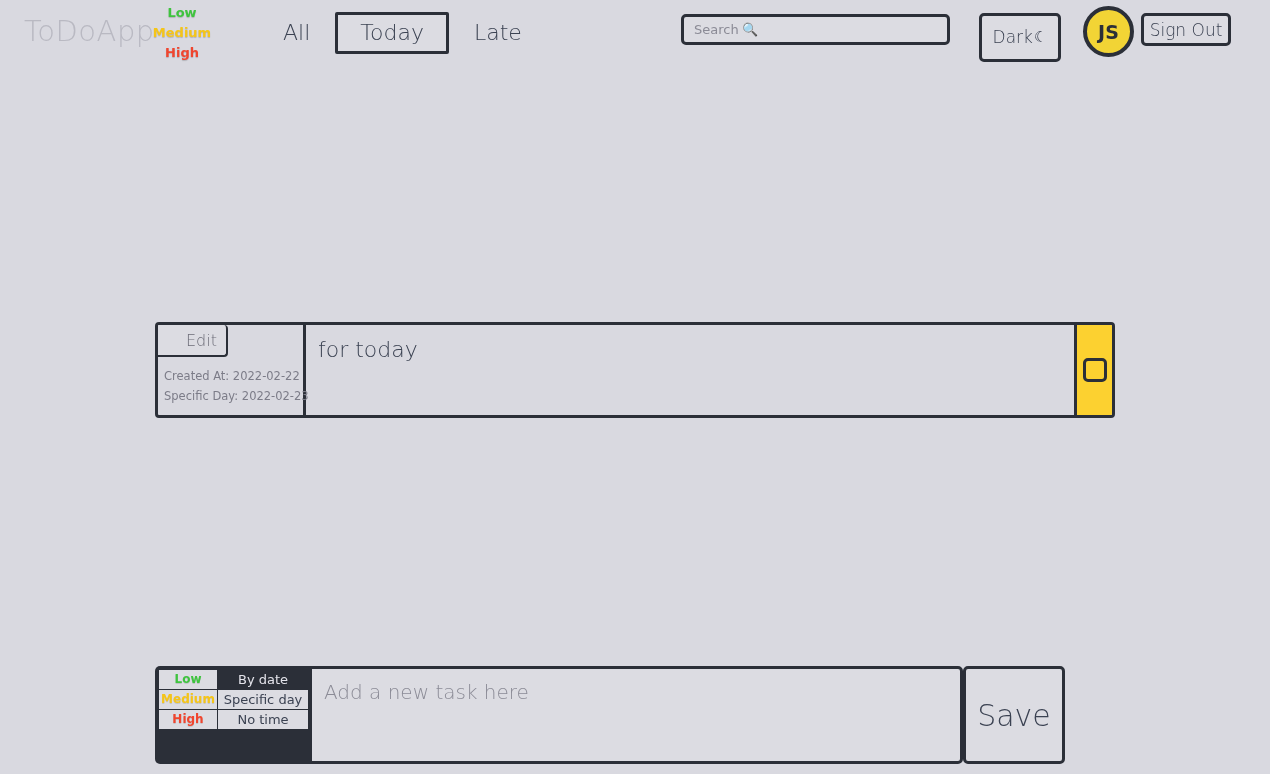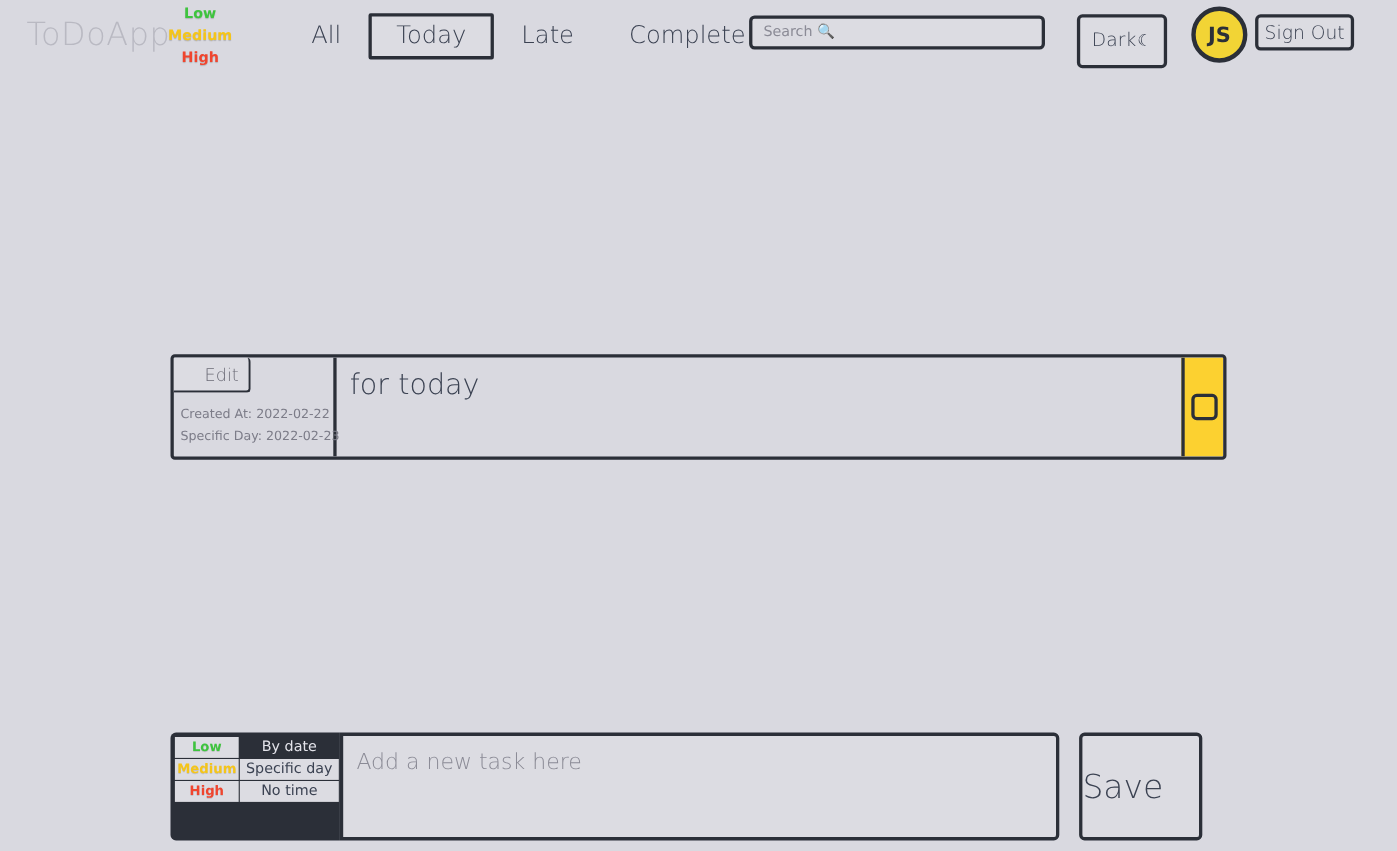--- a/index.html
+++ b/index.html
@@ -214,21 +214,21 @@
     top: 41px;
     font-size: 11.5px;
     color: #7c7c88;
     line-height: 20px;
     white-space: nowrap;
   }
 
   .task-body {
     flex: 1;
     padding: 10px 12px;
-    font-size: 26px;
+    font-size: 22px;
     font-weight: 300;
     color: #3b4252;
     font-family: "DejaVu Sans", sans-serif;
     line-height: 30px;
   }
 
   .task-priority-strip {
     width: 38px;
     flex-shrink: 0;
     background: #fcd130;
@@ -351,54 +351,52 @@
     color: #3b4252;
     padding: 10px 12px;
     resize: none;
     outline: none;
     font-family: "DejaVu Sans", sans-serif;
     line-height: 26px;
   }
   .new-task-input::placeholder { color: #8b8b96; }
 
   .save-btn {
-    margin-left: 18px;
-    width: 112px;
+    width: 102px;
     height: 98px;
     border: 3px solid #2b2f38;
     border-radius: 5px;
     background: #dcdce2;
     font-size: 30px;
     font-weight: 300;
     color: #3b4252;
     font-family: "DejaVu Sans", sans-serif;
     cursor: pointer;
     display: flex;
     align-items: center;
-    justify-content: flex-start;
+    justify-content: center;
   }
 </style>
 </head>
 <body>
 
 <div class="header">
 
   <div class="logo">ToDoApp</div>
 
   <div class="priority-legend">
     <div class="pl-low">Low</div>
     <div class="pl-medium">Medium</div>
     <div class="pl-high">High</div>
   </div>
 
   <div class="nav">
     <div class="nav-item">All</div>
     <div class="nav-item active">Today</div>
     <div class="nav-item">Late</div>
-    <div class="nav-item">Complete</div>
   </div>
 
   <div class="search-wrap">
     <input class="search-input" type="text" placeholder="Search 🔍" style="">
   </div>
 
   <div class="dark-btn">
     <span>Dark</span>
     <span class="moon-icon">☾</span>
   </div>

